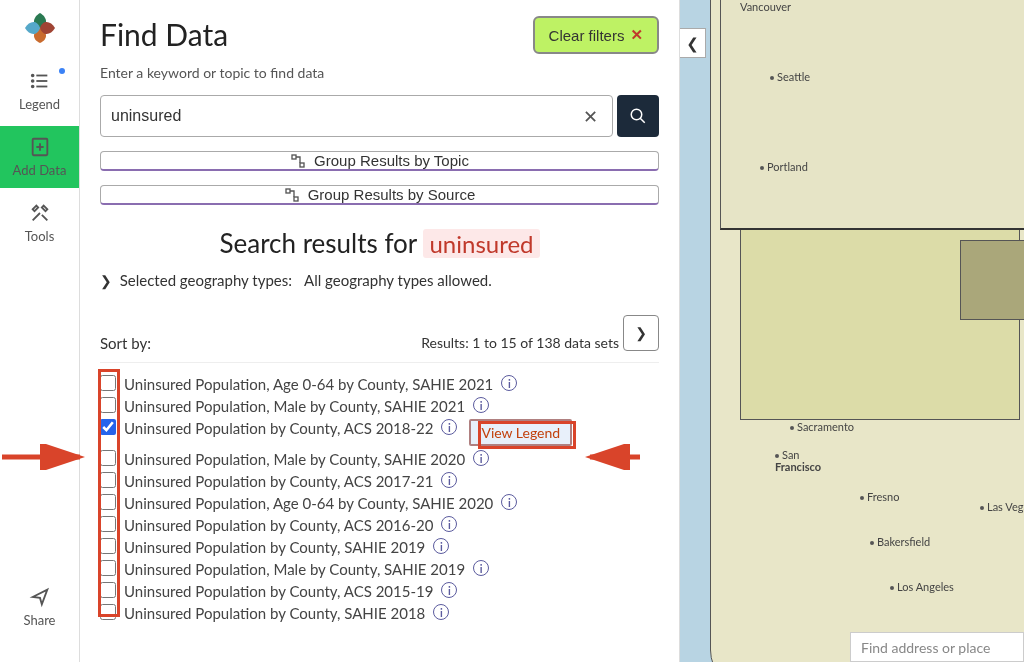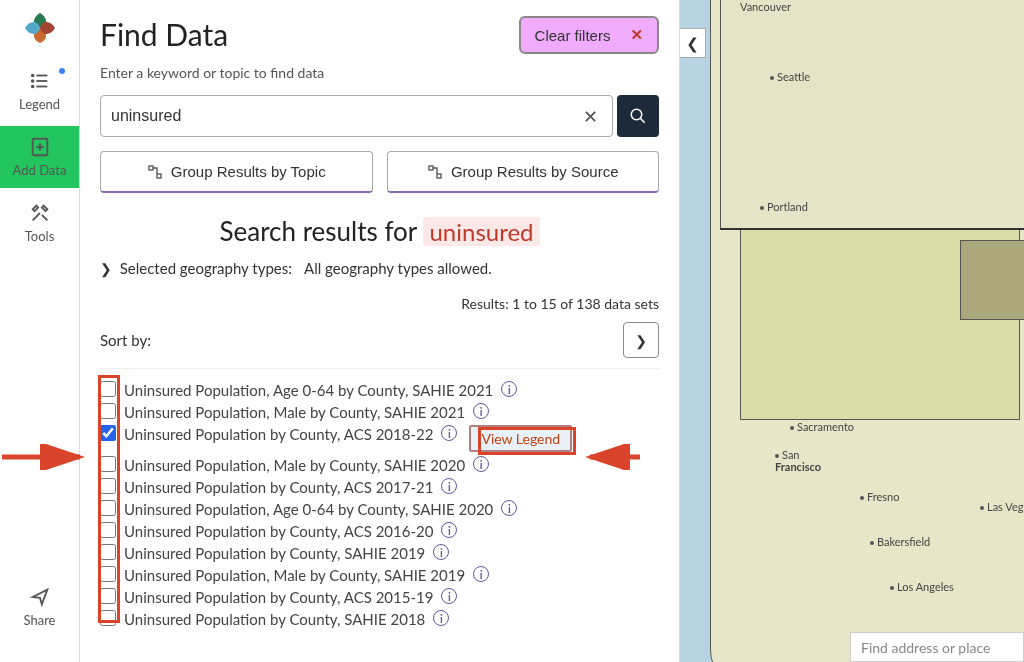--- a/index.html
+++ b/index.html
@@ -12,40 +12,40 @@
   .rail-item { width:100%; display:flex; flex-direction:column; align-items:center; padding:10px 0; font-size:13px; color:#555; cursor:pointer; position:relative;}
   .rail-item.active { background:#22c55e; }
   .rail-item .label { margin-top:4px; }
   .rail-spacer { flex:1; }
   .rail .dot { position:absolute; top:8px; right:14px; width:6px; height:6px; background:#3b82f6; border-radius:50%; }
 
   
   .panel { width: 600px; padding: 16px 20px; border-right:1px solid #ddd; overflow:hidden; }
   .panel-head { display:flex; justify-content:space-between; align-items:flex-start; }
   .panel-title { font-size: 30px; font-weight:400; color:#222; }
-  .clear-btn { border:2px solid #888; background:#f0abfc; border-radius:6px; padding:8px 14px; font-size:15px; color:#333; display:flex; align-items:center; gap:20px; cursor:pointer;}
+  .clear-btn { border:2px solid #888; background:#bef264; border-radius:6px; padding:8px 14px; font-size:15px; color:#333; display:flex; align-items:center; gap:6px; cursor:pointer;}
   .clear-btn .x { color:#c0392b; font-weight:bold; }
   .subtitle { margin-top:10px; color:#555; font-size:14px; }
   .search-row { display:flex; margin-top:14px; gap:4px;}
   .search-wrap { flex:1; border:1px solid #aaa; border-radius:4px; display:flex; align-items:center; padding:0 10px; height:42px;}
   .search-wrap input { border:none; outline:none; flex:1; font-size:16px; color:#333; background:transparent;}
   .search-wrap .clear { font-size:18px; color:#555; cursor:pointer; padding:0 4px;}
   .search-btn { width:42px; height:42px; background:#1c2a3a; border:none; border-radius:4px; display:flex; align-items:center; justify-content:center; cursor:pointer; color:#fff;}
-  .group-row { display:flex; gap:14px; margin-top:14px;}
+  .group-row { display:flex; gap:14px; margin-top:14px;flex-direction:column;}
   .group-btn { flex:1; border:1px solid #aaa; border-bottom:2px solid #8a6db0; border-radius:4px; background:#fff; height:42px; display:flex; align-items:center; justify-content:center; gap:8px; font-size:15px; color:#333; cursor:pointer;}
   .results-title { margin-top:22px; font-size:26px; color:#222; font-weight:400;text-align:center;}
   .results-title .term { background:#fde8e8; color:#c0392b; padding:0 6px; border-radius:3px; font-size:24px;}
   .geo-row { margin-top:12px; display:flex; align-items:center; gap:8px; color:#333; font-size:15px;}
   .chevr { font-size:14px; }
   .meta-row { display:flex; justify-content:space-between; align-items:center; margin-top:18px; padding-bottom:10px; border-bottom:1px solid #eee;}
   .sort-wrap { display:flex; align-items:center; gap:8px; font-size:15px;margin-top:27px;}
   .sort-wrap select { border:1px solid #aaa; border-radius:3px; padding:5px 8px; font-size:15px;}
   .results-count { font-size:14px; color:#333; }
   .pager { border:1px solid #888; border-radius:4px; width:36px; height:36px; display:flex; align-items:center; justify-content:center; cursor:pointer; margin-top:6px;}
-  .meta-right { display:flex; flex-direction:column; align-items:flex-end; gap:4px;}
+  .meta-right { display:flex; align-items:flex-end; gap:4px;}
 
   .list { margin-top:10px; position:relative;}
   .list-item { display:flex; gap:8px; padding:2px 0; font-size:15px; color:#444;}
   .list-item input[type=checkbox] { width:16px; height:16px; }
   .list-item input[type=checkbox].checked { accent-color:#2563eb; }
   .info-icon { width:16px; height:16px; border:1.5px solid #5b5b9e; border-radius:50%; display:inline-flex; align-items:center; justify-content:center; font-size:11px; color:#5b5b9e; font-weight:bold; cursor:pointer;}
   .view-legend { border:2px solid #b08080; background:#e8f0fa; color:#c2410c; padding:3px 10px; font-size:14px; border-radius:2px; cursor:pointer; margin-left:4px;}
   .highlight-box { position:absolute; border:3px solid #d9442a; pointer-events:none;}
   .hb-checks { left:-2px; top:-4px; width:22px; height:248px; }
   .hb-legend { left:378px; top:48px; width:98px; height:28px; }
@@ -238,21 +238,21 @@
       <span>❮</span>
     </div>
 
     <div class="land" style="left:30px; top:-20px; width:330px; height:710px; border-radius:20px 0 0 40px;"></div>
     <div class="land" style="left:60px; top:220px; width:280px; height:200px; background:#dcdca8;"></div>
     <div class="land" style="left:40px; top:-30px; width:320px; height:260px; background:#e6e4c6; border-bottom:2px solid #333;"></div>
     <div class="land" style="left:280px; top:240px; width:80px; height:80px; background:#aaa77a;"></div>
 
     <div class="city" style="left:60px; top:0px;"><span>Vancouver</span></div>
     <div class="city" style="left:90px; top:70px;"><span class="dot"></span><span>Seattle</span></div>
-    <div class="city" style="left:80px; top:160px;margin-top:40px;"><span class="dot"></span><span>Portland</span></div>
+    <div class="city" style="left:80px; top:160px;"><span class="dot"></span><span>Portland</span></div>
     <div class="city" style="left:110px; top:420px;"><span class="dot"></span><span>Sacramento</span></div>
     <div class="city" style="left:95px; top:448px;"><span class="dot"></span>San</div>
     <div class="city" style="left:95px; top:460px;font-weight:bold;">Francisco</div>
     <div class="city" style="left:180px; top:490px;"><span class="dot"></span><span>Fresno</span></div>
     <div class="city" style="left:210px; top:580px;"><span class="dot"></span><span>Los Angeles</span></div>
     <div class="city" style="left:240px; top:635px;"><span class="dot"></span><span>San Diego</span></div>
     <div class="city" style="left:300px; top:500px;"><span class="dot"></span><span>Las Vegas</span></div>
     <div class="city" style="left:190px; top:535px;"><span class="dot"></span><span>Bakersfield</span></div>
     <div class="geocoder">
       <span>Find address or place</span>

